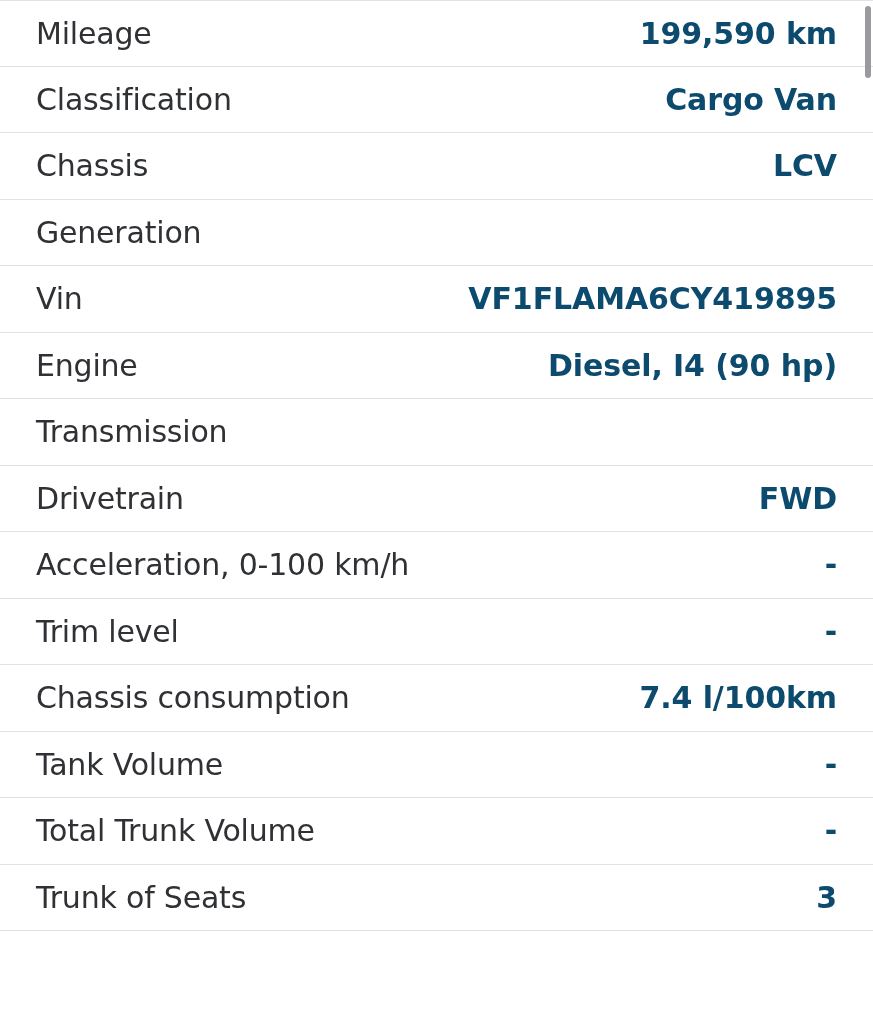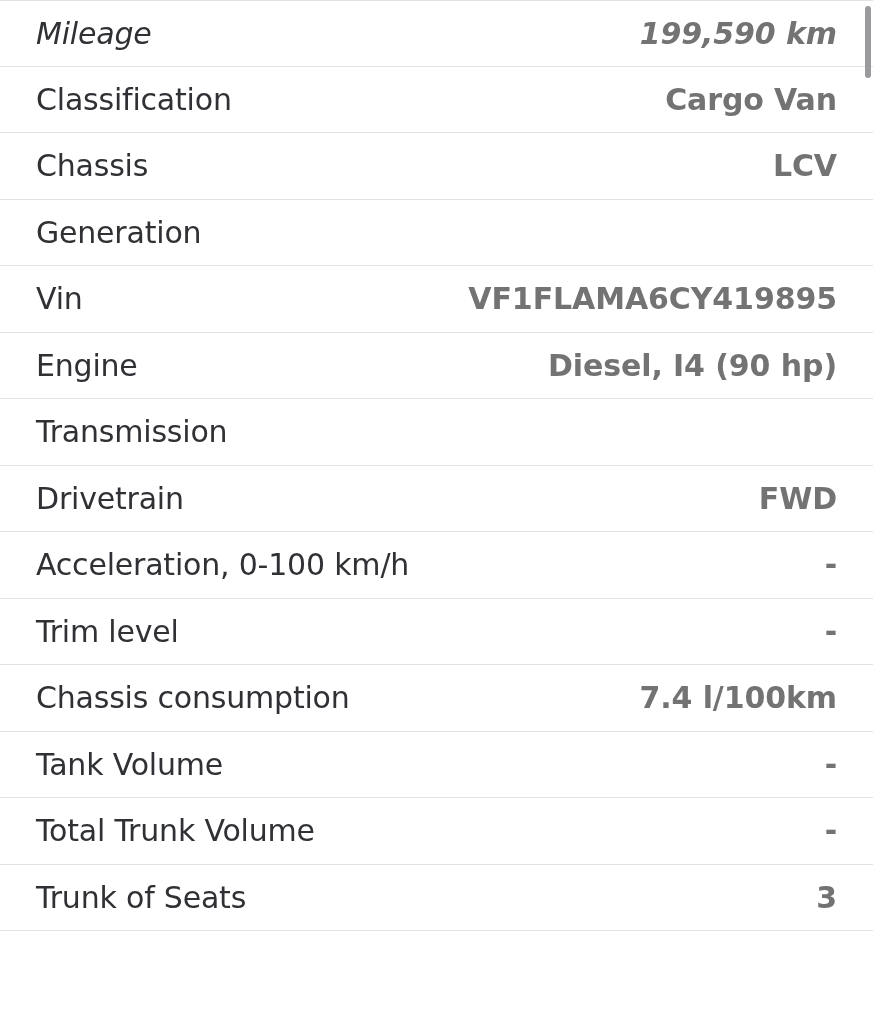--- a/index.html
+++ b/index.html
@@ -27,40 +27,39 @@
   .spec-row {
     display: flex;
     align-items: center;
     justify-content: space-between;
     height: 66.5px;
     padding: 0 36px;
     border-bottom: 1px solid #e2e2e4;
   }
   .spec-row:first-child {
     border-top: 1px solid #e2e2e4;
-    font-style: italic;
   }
   .spec-label {
     font-size: 30px;
     font-weight: 400;
     color: #2f3134;
     letter-spacing: -0.2px;
     white-space: nowrap;
   }
   .spec-label sub {
     font-size: 19px;
     vertical-align: baseline;
     position: relative;
     top: 6px;
     left: 0px;
   }
   .spec-value {
     font-size: 30px;
     font-weight: 700;
-    color: #737373;
+    color: #0c4a6e;
     letter-spacing: -0.1px;
     text-align: right;
     white-space: nowrap;
   }
   .spec-value.dash {
     font-weight: 700;
   }
   .scrollbar-track {
     position: absolute;
     top: 0;

